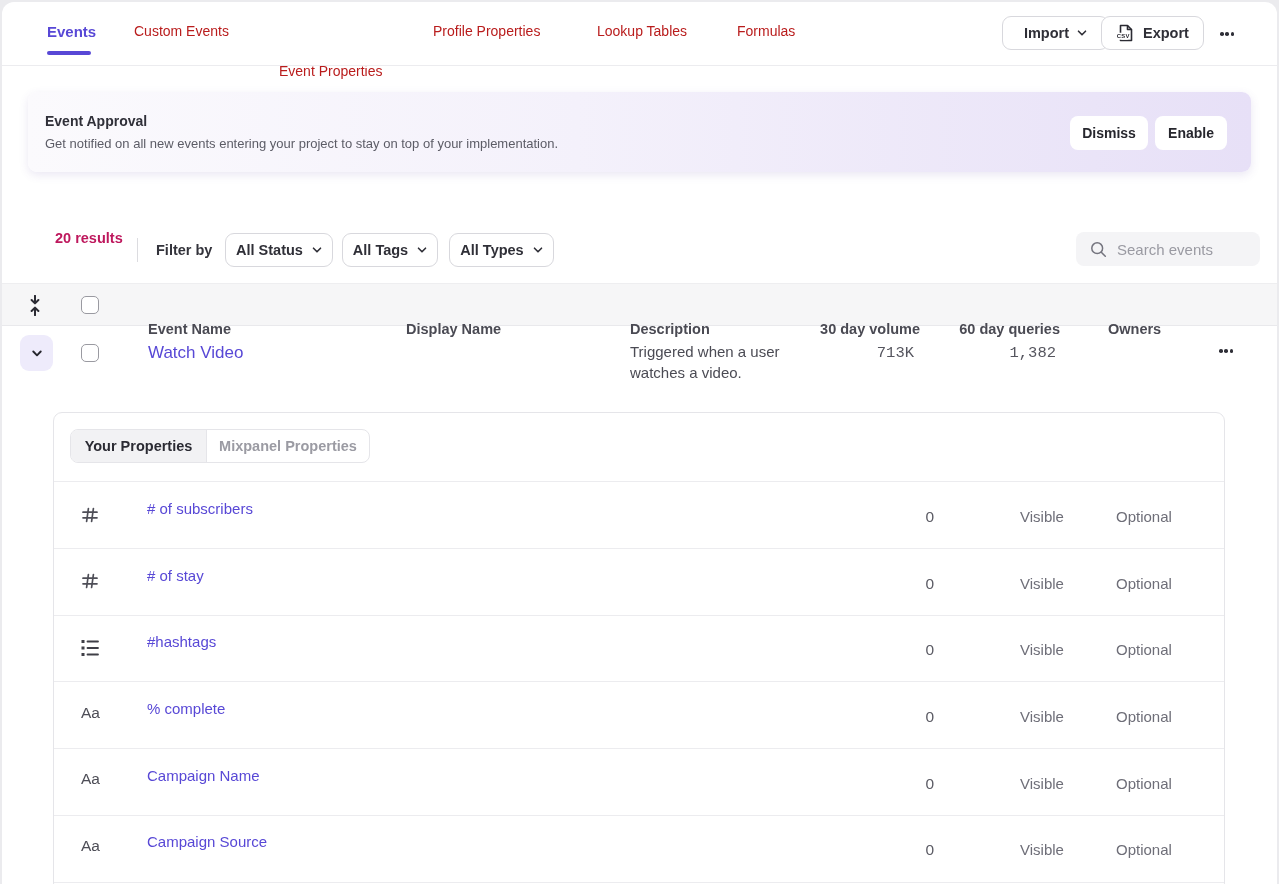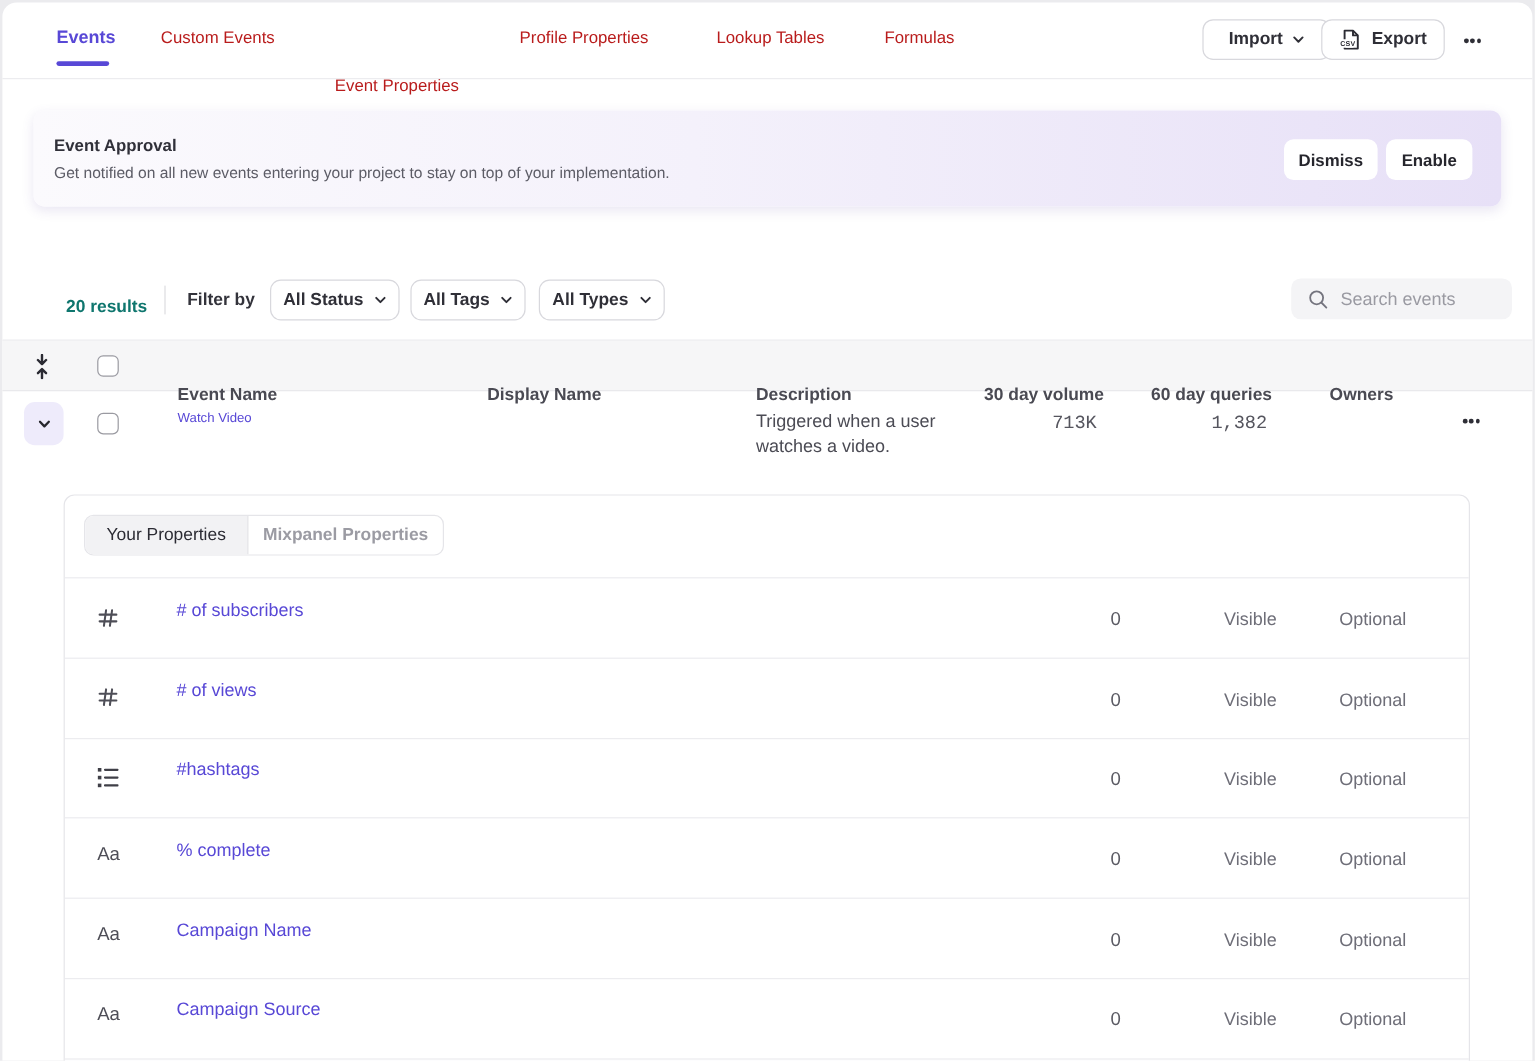--- a/index.html
+++ b/index.html
@@ -22,28 +22,28 @@
   .bdesc { left:45px; top:136px; font-size:13px; color:#5c5c66; }
   .wbtn { top:116px; height:34px; background:#fff; border-radius:8px; display:flex; align-items:center; justify-content:center; font-size:14px; font-weight:bold; color:#26262d; }
   
   .fdivider { left:137px; top:238px; width:1px; height:24px; background:#dcdce0; }
   .search { left:1076px; top:232px; width:184px; height:34px; background:#f4f4f6; border-radius:8px; display:flex; align-items:center; }
   
   .thead { left:2px; top:283px; width:1275px; height:43px; background:#f6f6f7; border-top:1px solid #eeeef0; border-bottom:1px solid #e9e9ec; box-sizing:border-box; }
   .th { font-size:14.5px; font-weight:bold; color:#4a4a53; top:297px; white-space:nowrap;margin-top:24px; }
   .checkbox { width:18px; height:18px; border:1.5px solid #9a9aa1; border-radius:5px; background:#fff; }
   .expbtn { left:20px; top:335px; width:33px; height:36px; background:#eeebfb; border-radius:9px; display:flex; align-items:center; justify-content:center; }
-  .link { color:#5848d6; font-size:11px; }
+  .link { color:#5848d6; font-size:17px; }
   .mono { font-family:"Liberation Mono", monospace; font-size:15.5px; color:#55555e; }
   .dots { display:flex; gap:1.8px; align-items:center; }
   .dots i { width:3.6px; height:3.6px; border-radius:50%; background:#2f2f37; display:block; }
   
   .panel { left:53px; top:412px; width:1172px; height:480px; background:#fff; border:1px solid #e5e5e9; border-radius:9px; }
   .seg { left:70px; top:429px; width:300px; height:34px; border:1px solid #e5e5e9; border-radius:8px; display:flex; overflow:hidden; }
-  .seg .s1 { width:136px; background:#f2f2f4; border-right:1px solid #e5e5e9; display:flex; align-items:center; justify-content:center; font-size:14.5px; font-weight:normal; color:#2b2b33; }
+  .seg .s1 { width:136px; background:#f2f2f4; border-right:1px solid #e5e5e9; display:flex; align-items:center; justify-content:center; font-size:14.5px; font-weight:bold; color:#2b2b33; }
   .seg .s2 { flex:1; display:flex; align-items:center; justify-content:center; font-size:14.5px; font-weight:bold; color:#9b9ba3; }
   .phline { left:54px; top:481px; width:1170px; height:1px; background:#ececef; }
   .prow-border { left:54px; width:1170px; height:1px; background:#ececef; }
   .pname { left:147px; font-size:15px; color:#5848d6; }
   .pzero { font-size:15.5px; color:#5b5b64; }
   .pgray { font-size:15px; color:#6e6e78; }
   .picon { left:81px; width:18px; height:18px; }
 </style>
 </head>
 <body>
@@ -76,21 +76,21 @@
     <i></i>
     <i></i>
   </div>
 
   <div class="abs banner"></div>
   <div class="abs btitle">Event Approval</div>
   <div class="abs bdesc">Get notified on all new events entering your project to stay on top of your implementation.</div>
   <div class="abs wbtn" style="left:1070px; width:78px;">Dismiss</div>
   <div class="abs wbtn" style="left:1155px; width:72px;">Enable</div>
 
-  <div class="abs" style="left:55px; top:248px; font-size:14.5px; font-weight:bold; color:#0f766e;">20 results</div>
+  <div class="abs" style="left:55px; top:230px; font-size:14.5px; font-weight:bold; color:#be185d;">20 results</div>
   <div class="abs fdivider"></div>
   <div class="abs" style="left:156px; top:242px; font-size:14.5px; font-weight:bold; color:#33333b;">Filter by</div>
   <div class="abs btn" style="left:225px; top:233px; width:108px; height:34px; gap:9px;">All Status
     <svg class="chev" viewBox="0 0 10 10" fill="none">
       <path d="M1.5 3.2 L5 6.8 L8.5 3.2" stroke="#2f2f37" stroke-width="1.6" stroke-linecap="round" stroke-linejoin="round"></path>
     </svg>
   </div>
   <div class="abs btn" style="left:342px; top:233px; width:96px; height:34px; gap:9px;">All Tags
     <svg class="chev" viewBox="0 0 10 10" fill="none">
       <path d="M1.5 3.2 L5 6.8 L8.5 3.2" stroke="#2f2f37" stroke-width="1.6" stroke-linecap="round" stroke-linejoin="round"></path>
@@ -147,21 +147,21 @@
 
   <svg class="abs picon" style="top:506px;" viewBox="0 0 18 18" fill="none">
     <path d="M2 6.2 H16 M2 11.8 H16 M7.4 2.5 L5.6 15.5 M12.4 2.5 L10.6 15.5" stroke="#4e4e57" stroke-width="1.7" stroke-linecap="round"></path>
   </svg>
   <div class="abs pname" style="top:500px;">#&nbsp;of&nbsp;subscribers</div>
   <div class="abs prow-border" style="top:548px;"></div>
 
   <svg class="abs picon" style="top:572.4px;" viewBox="0 0 18 18" fill="none">
     <path d="M2 6.2 H16 M2 11.8 H16 M7.4 2.5 L5.6 15.5 M12.4 2.5 L10.6 15.5" stroke="#4e4e57" stroke-width="1.7" stroke-linecap="round"></path>
   </svg>
-  <div class="abs pname" style="top:566.6px;"># of views</div>
+  <div class="abs pname" style="top:566.6px;"># of stay</div>
   <div class="abs prow-border" style="top:614.6px;"></div>
 
   <svg class="abs picon" style="top:639px;" viewBox="0 0 18 18" fill="none">
     <path d="M6.5 2.5 H17 M6.5 9 H17 M6.5 15.5 H17" stroke="#3f3f47" stroke-width="1.8" stroke-linecap="round"></path>
     <rect x="0.5" y="1" width="3" height="3" fill="#3f3f47"></rect>
     <rect x="0.5" y="7.5" width="3" height="3" fill="#3f3f47"></rect>
     <rect x="0.5" y="14" width="3" height="3" fill="#3f3f47"></rect>
   </svg>
   <div class="abs pname" style="top:633.3px;">#hashtags</div>
   <div class="abs prow-border" style="top:681.3px;"></div>

